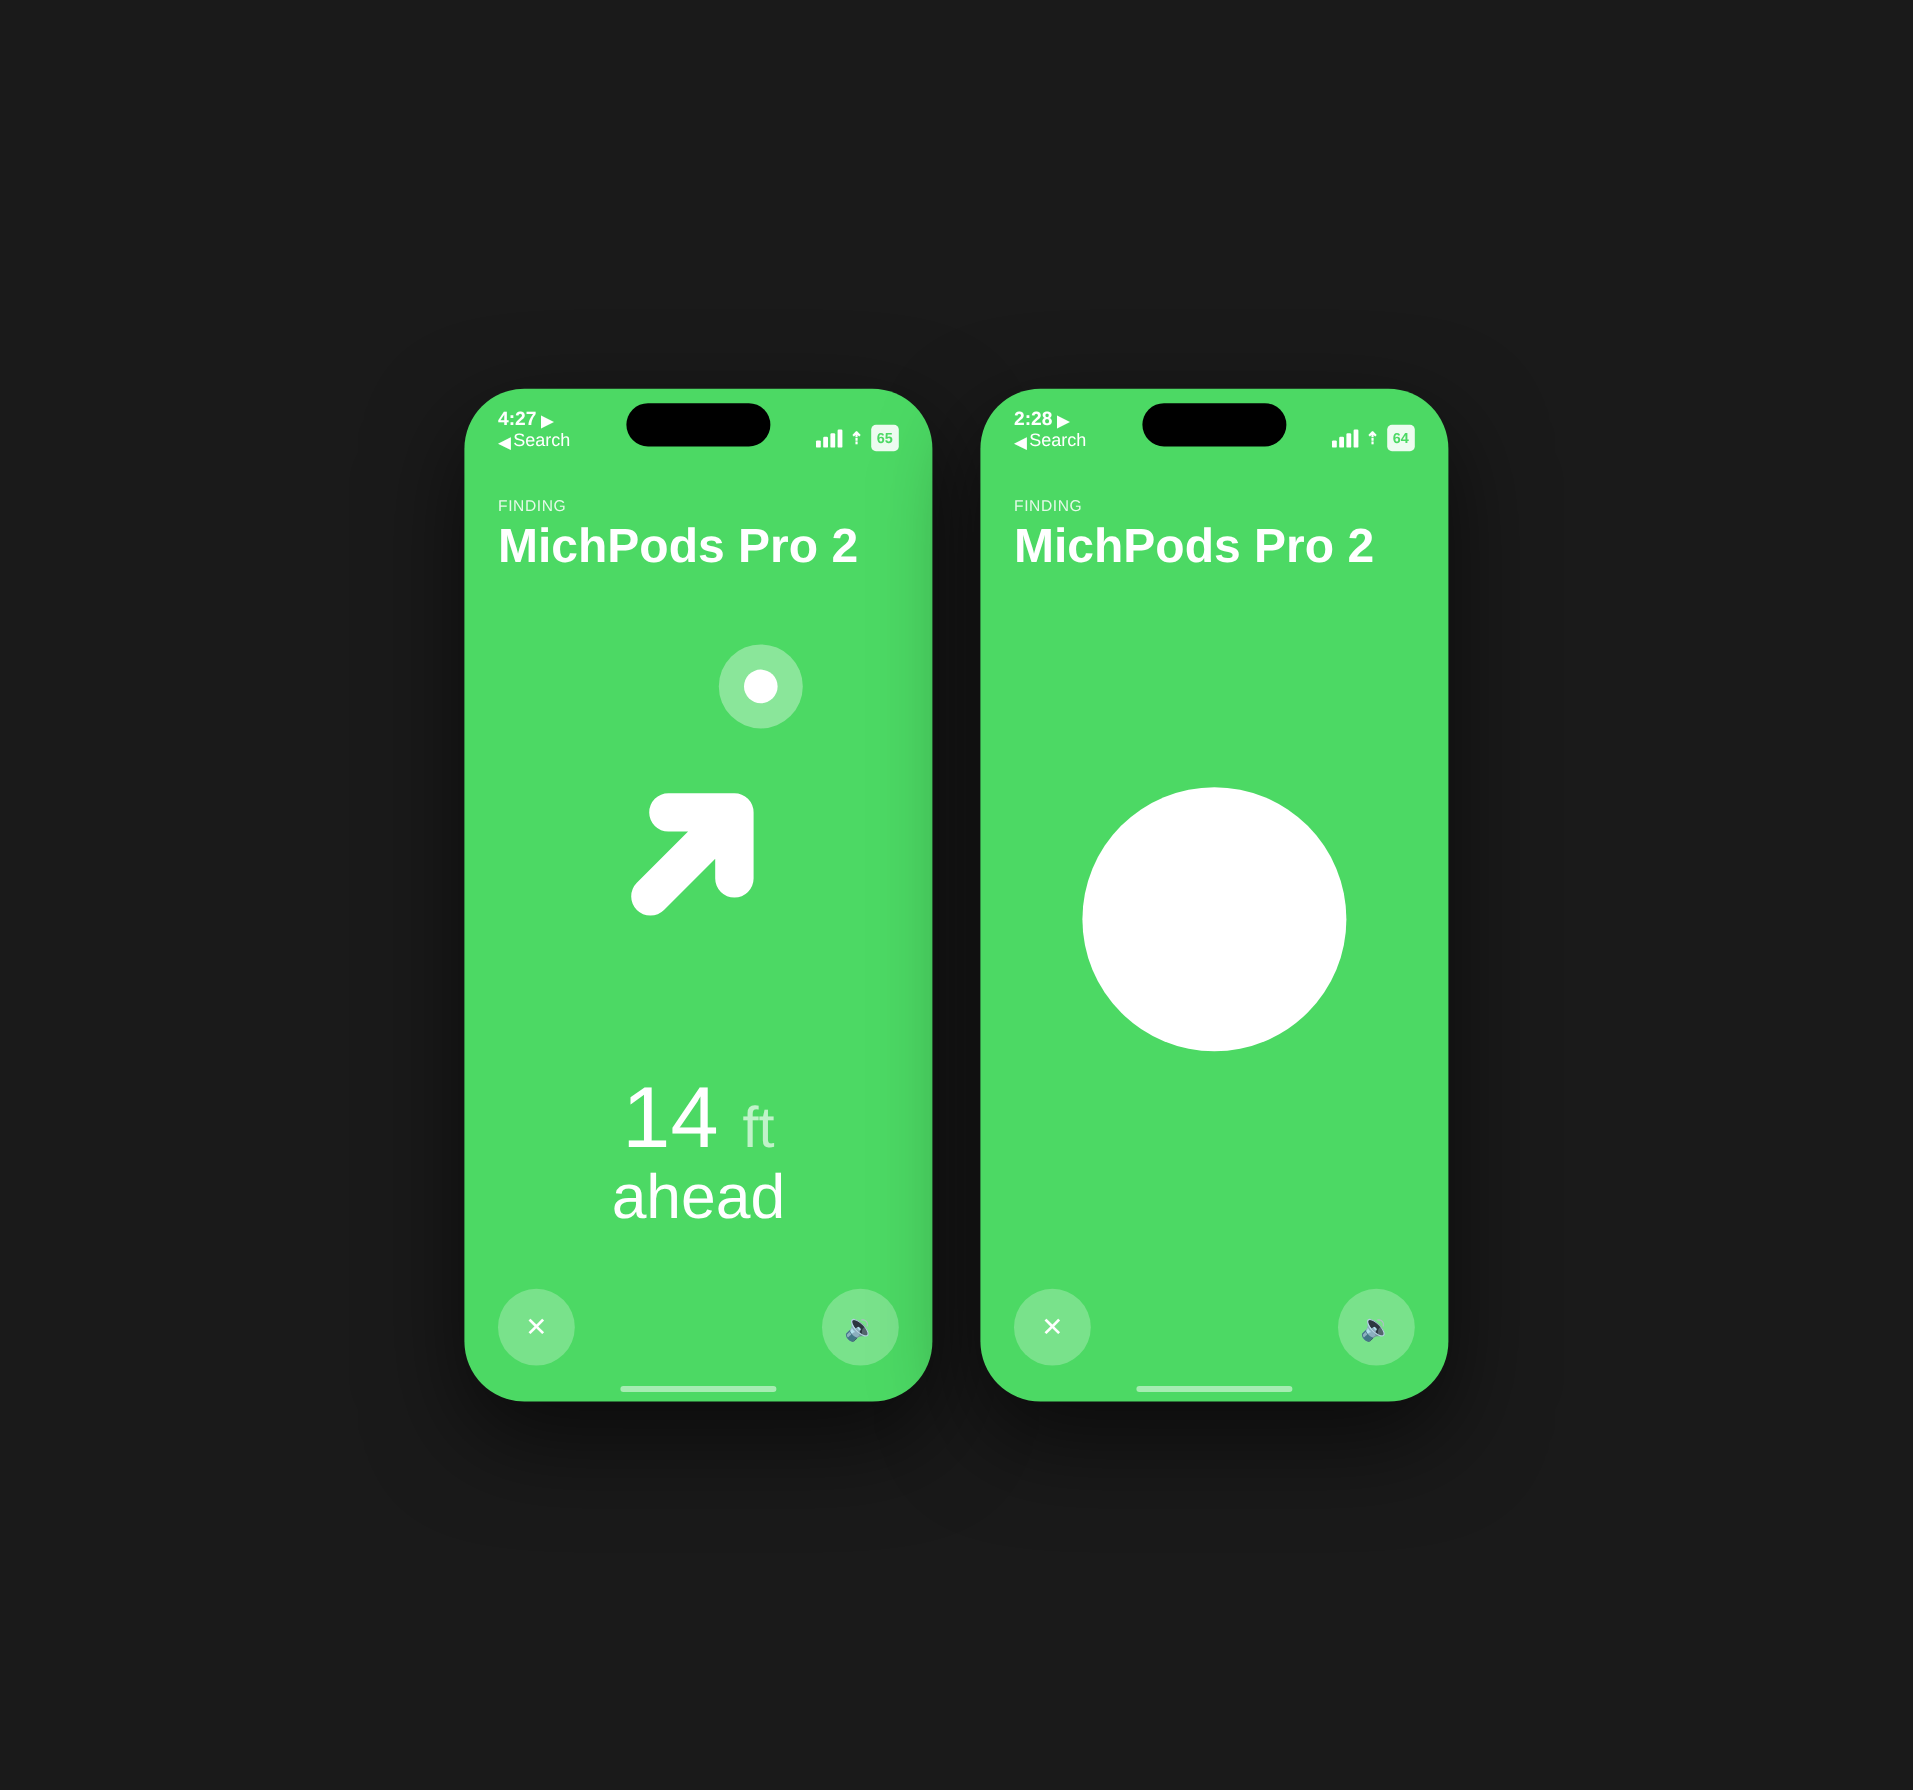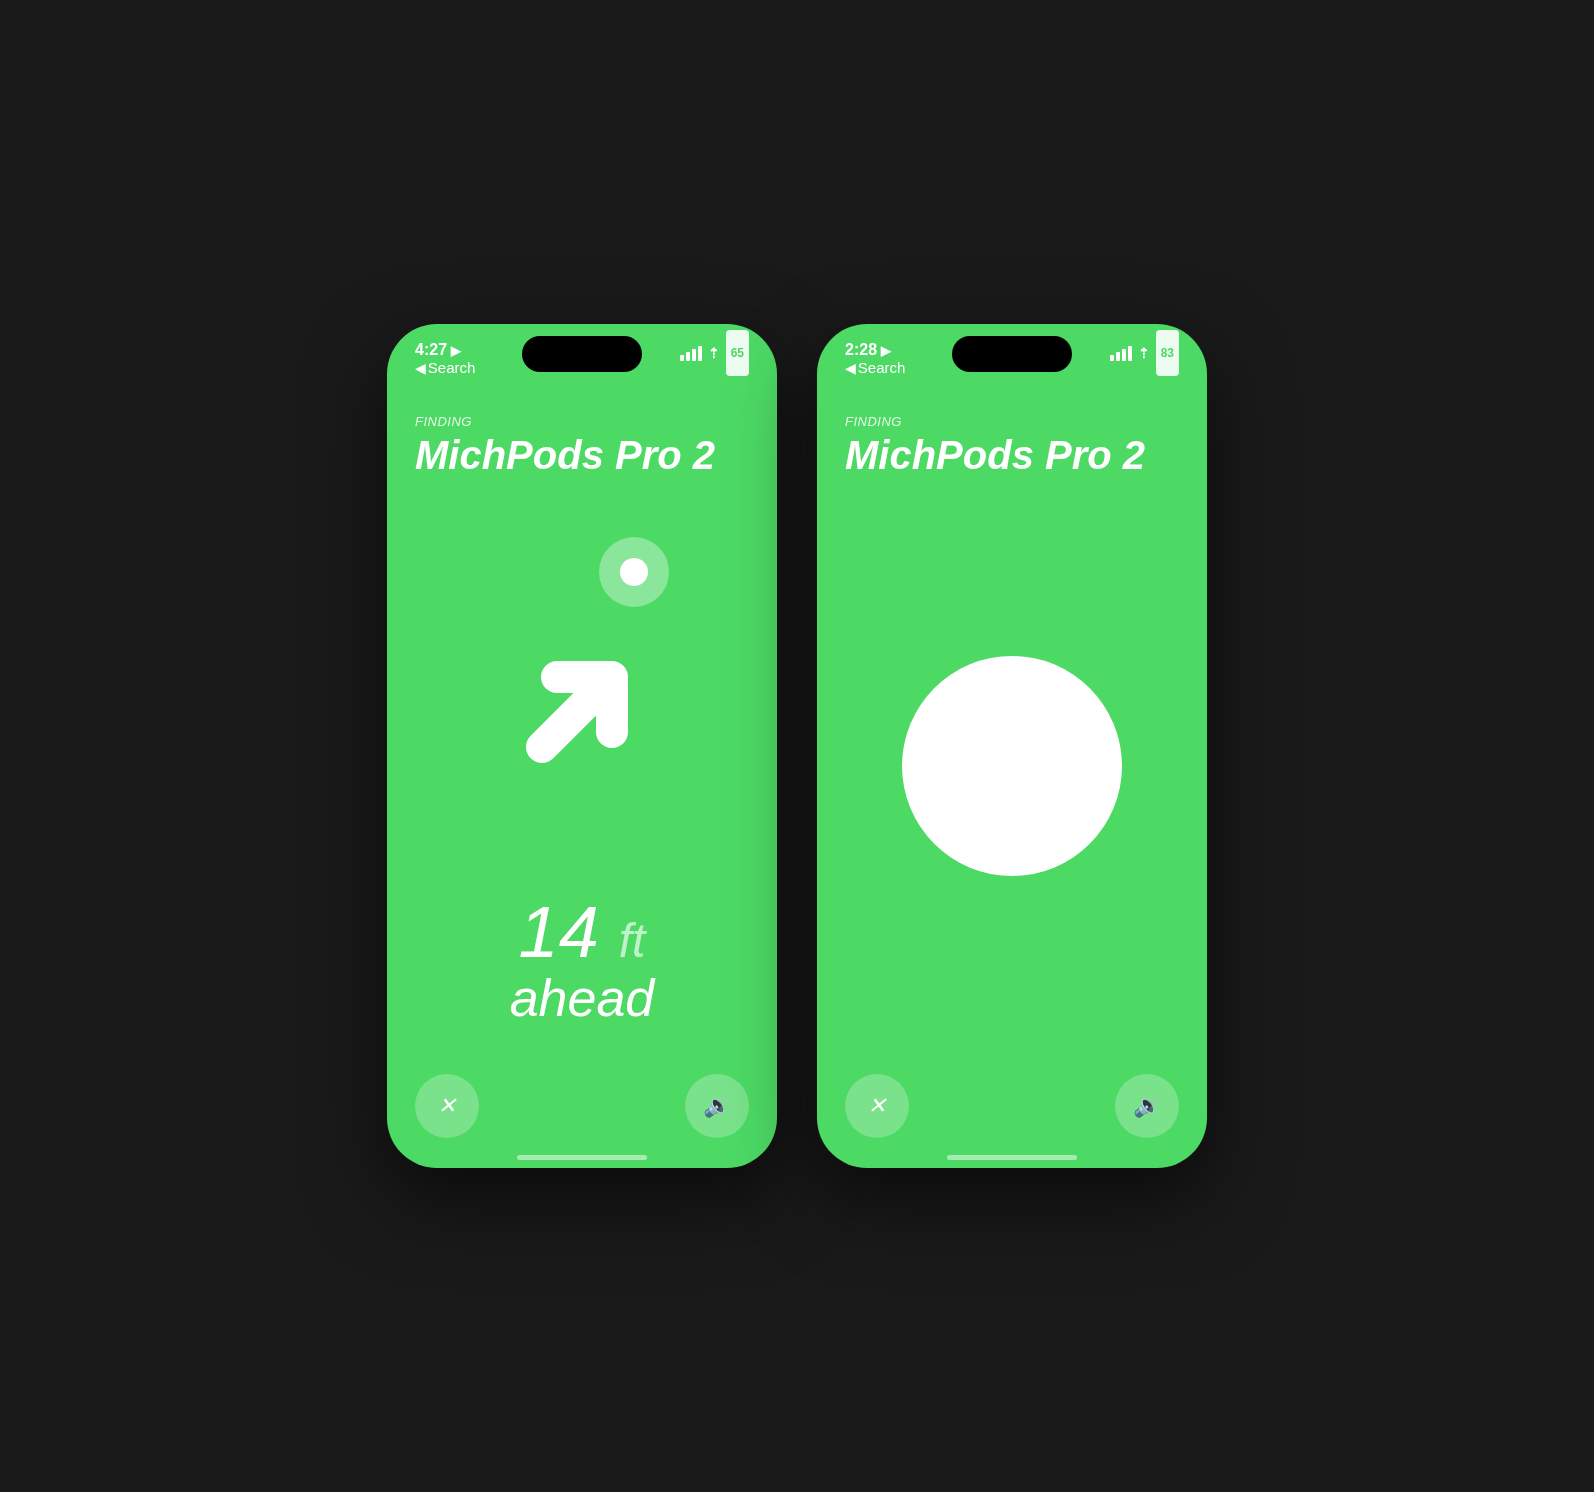--- a/index.html
+++ b/index.html
@@ -111,37 +111,36 @@
       font-size: 14px;
     }
 
     
     .battery {
       display: flex;
       align-items: center;
       background: rgba(255,255,255,0.9);
       color: #4cd964;
       border-radius: 4px;
-      padding: 16px 5px;
+      padding: 4px 5px;
       font-size: 12px;
       font-weight: 700;
       gap: 2px;
     }
 
     
     .phone-content {
       position: absolute;
       top: 70px;
       left: 0;
       right: 0;
       bottom: 0;
       padding: 20px 28px 0;
       display: flex;
       flex-direction: column;
-      font-style: italic;
     }
 
     .finding-label {
       font-size: 13px;
       font-weight: 500;
       color: rgba(255,255,255,0.85);
       letter-spacing: 0.5px;
       text-transform: uppercase;
       margin-bottom: 4px;
     }
@@ -342,21 +341,21 @@
       </div>
       <div class="status-right">
         <div class="signal-bars">
           <span></span>
             <span></span>
             <span></span>
             <span></span>
         </div>
         <span class="wifi-icon">⇡</span>
         <div class="battery">
-          <span>83</span>
+          <span>64</span>
         </div>
       </div>
     </div>
 
     <div class="phone-content">
       <div class="finding-label">FINDING</div>
       <div class="device-title">MichPods Pro 2</div>
 
       <div class="visual-area">
 

